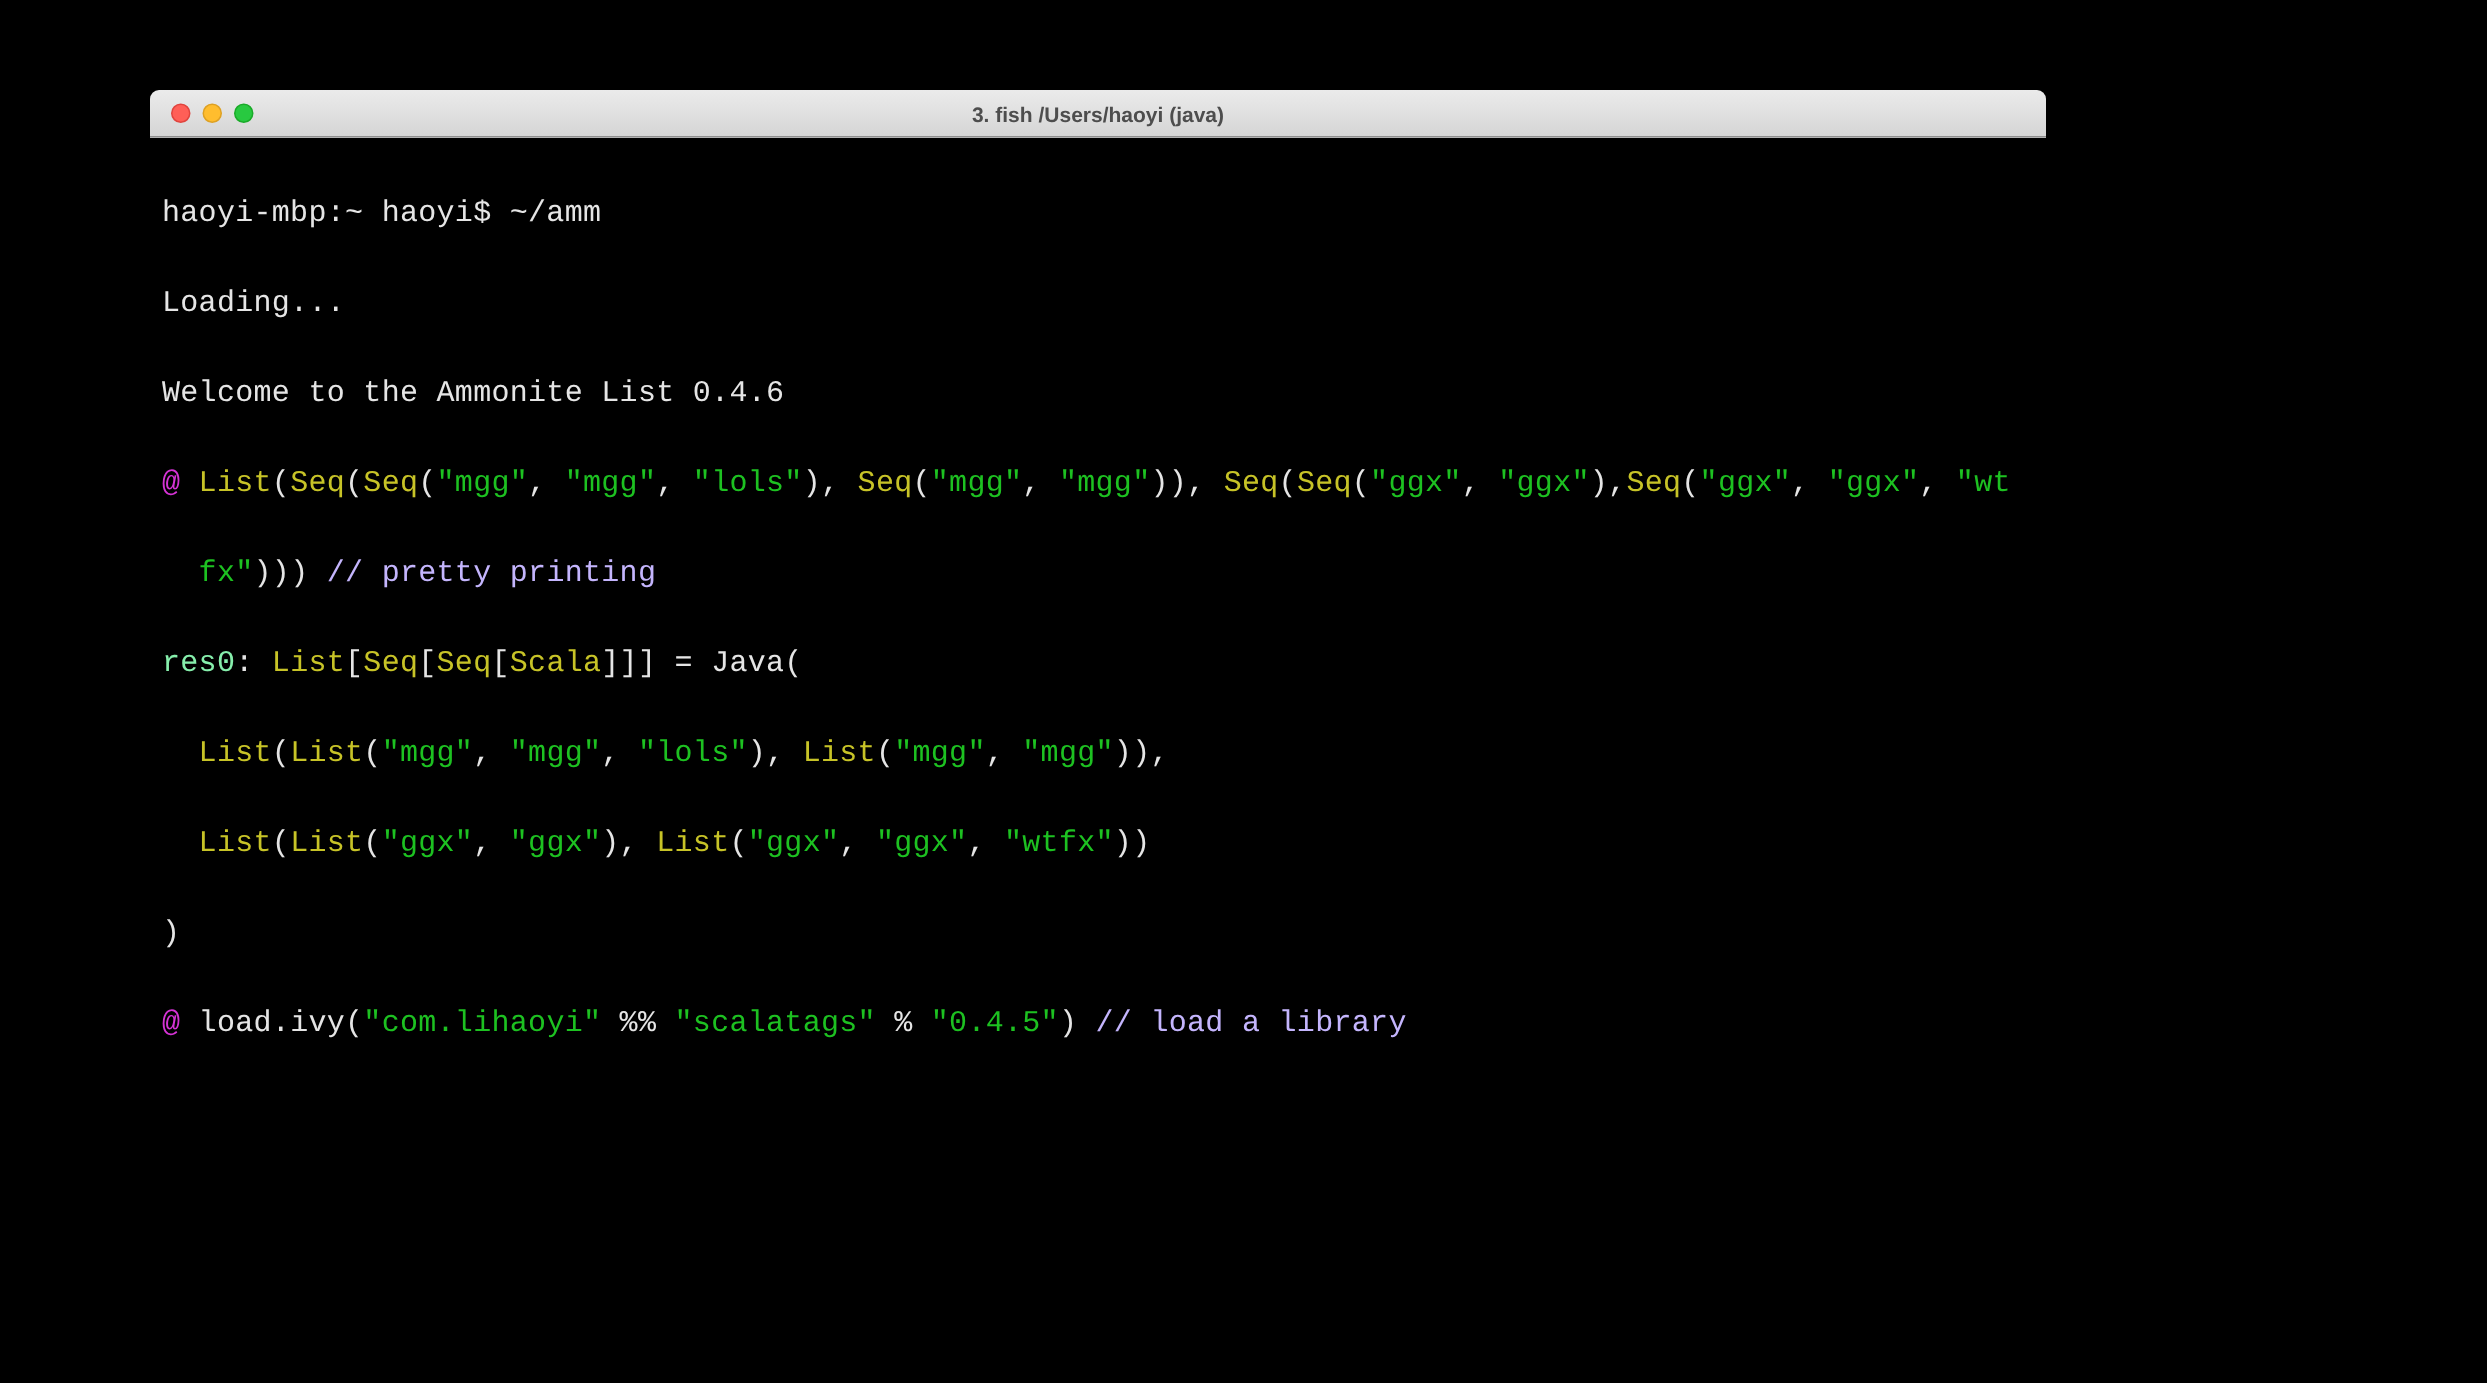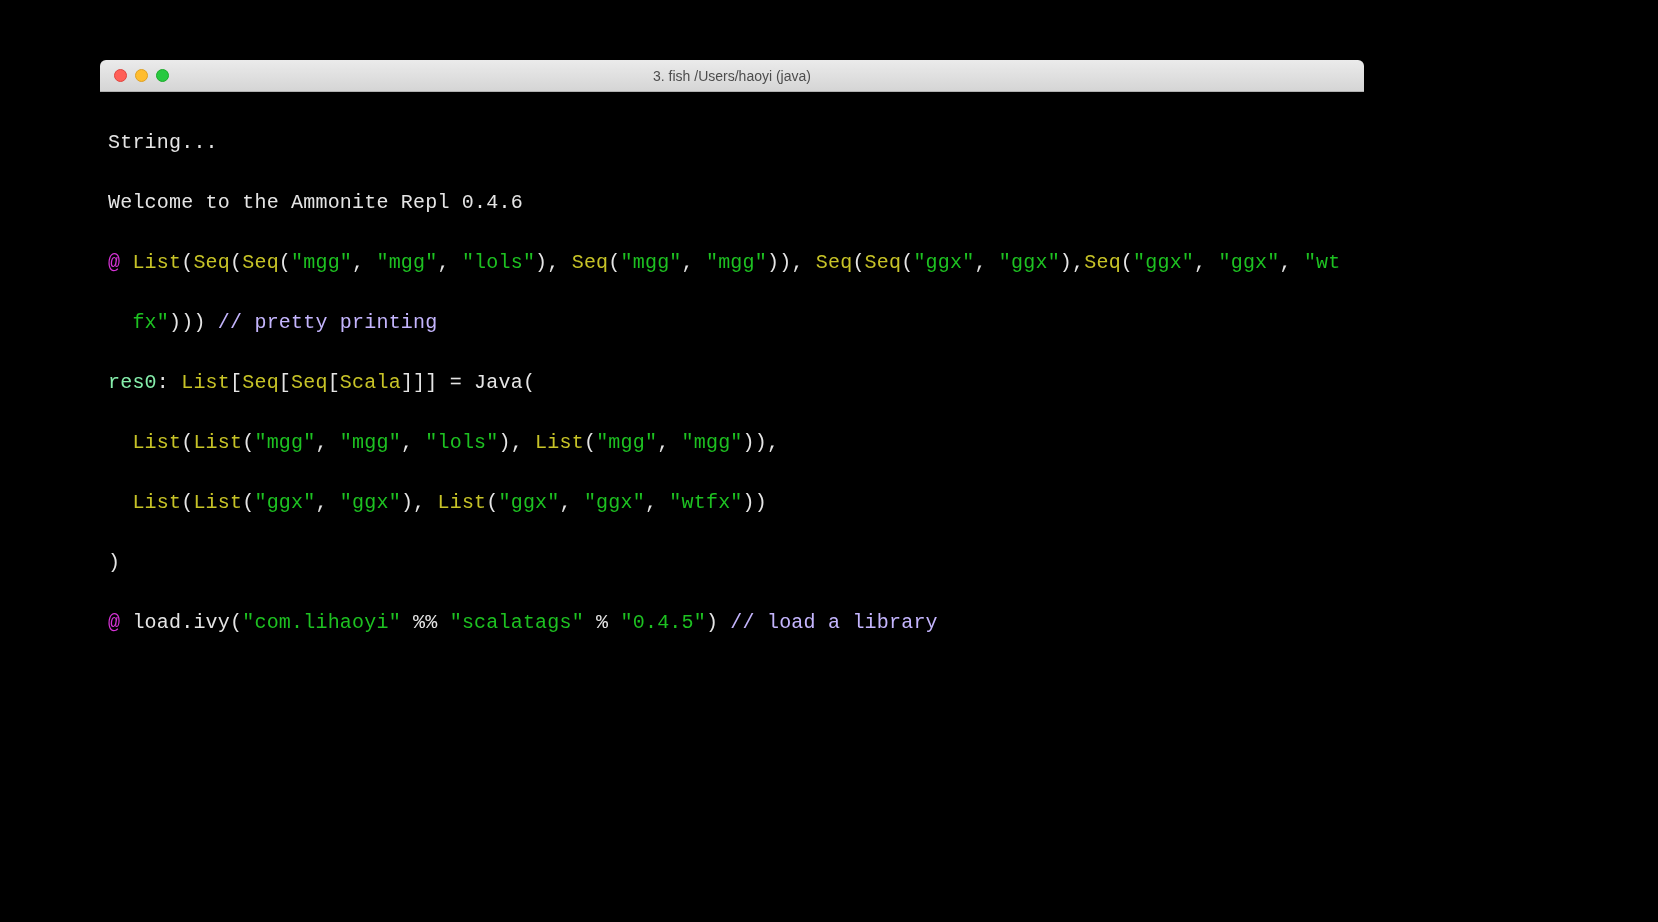--- a/index.html
+++ b/index.html
@@ -54,21 +54,21 @@
     .maximize-btn { background: #28c940; border: 0.5px solid #1aab29; }
 
     .window-title {
       position: absolute;
       left: 0;
       right: 0;
       text-align: center;
       color: #4d4d4d;
       font-family: -apple-system, "Helvetica Neue", Arial, sans-serif;
       font-size: 14px;
-      font-weight: 400;
+      font-weight: 700;
       pointer-events: none;
     }
 
     .terminal-body {
       background: #000;
       padding: 6px 8px 8px 8px;
       font-size: 20px;
       line-height: 30px;
       color: #e5e5e5;
       white-space: pre;
@@ -89,22 +89,23 @@
   <div class="title-bar">
     <div class="traffic-lights">
       <div class="traffic-light close-btn"></div>
       <div class="traffic-light minimize-btn"></div>
       <div class="traffic-light maximize-btn"></div>
     </div>
     <div class="window-title">3. fish  /Users/haoyi (java)</div>
   </div>
 
   <div class="terminal-body">
-<div class="c-white">String...</div>
-<div class="c-white">Welcome to the Ammonite Repl 0.4.6</div>
+<div><span class="c-white">haoyi-mbp:~ haoyi$ </span><span class="c-white">~/amm</span></div>
+<div class="c-white">Loading...</div>
+<div class="c-white">Welcome to the Ammonite List 0.4.6</div>
 <div><span class="c-magenta">@ </span><span class="c-yellow">List</span><span class="c-white">(</span><span class="c-yellow">Seq</span><span class="c-white">(</span><span class="c-yellow">Seq</span><span class="c-white">(</span><span class="c-green">"mgg"</span><span class="c-white">, </span><span class="c-green">"mgg"</span><span class="c-white">, </span><span class="c-green">"lols"</span><span class="c-white">)</span><span class="c-white">, </span><span class="c-yellow">Seq</span><span class="c-white">(</span><span class="c-green">"mgg"</span><span class="c-white">, </span><span class="c-green">"mgg"</span><span class="c-white">)</span><span class="c-white">)</span><span class="c-white">, </span><span class="c-yellow">Seq</span><span class="c-white">(</span><span class="c-yellow">Seq</span><span class="c-white">(</span><span class="c-green">"ggx"</span><span class="c-white">, </span><span class="c-green">"ggx"</span><span class="c-white">)</span><span class="c-white">,</span><span class="c-yellow">Seq</span><span class="c-white">(</span><span class="c-green">"ggx"</span><span class="c-white">, </span><span class="c-green">"ggx"</span><span class="c-white">, </span><span class="c-green">"wt</span></div>
 <div><span class="c-white">  </span><span class="c-green">fx"</span><span class="c-white">)</span><span class="c-white">)</span><span class="c-white">)</span><span class="c-blue"> // pretty printing</span></div>
 <div><span class="c-cyan">res0</span><span class="c-white">: </span><span class="c-yellow">List</span><span class="c-white">[</span><span class="c-yellow">Seq</span><span class="c-white">[</span><span class="c-yellow">Seq</span><span class="c-white">[</span><span class="c-yellow">Scala</span><span class="c-white">]]]</span><span class="c-white"> = Java(</span></div>
 <div><span class="c-white">  </span><span class="c-yellow">List</span><span class="c-white">(</span><span class="c-yellow">List</span><span class="c-white">(</span><span class="c-green">"mgg"</span><span class="c-white">, </span><span class="c-green">"mgg"</span><span class="c-white">, </span><span class="c-green">"lols"</span><span class="c-white">)</span><span class="c-white">, </span><span class="c-yellow">List</span><span class="c-white">(</span><span class="c-green">"mgg"</span><span class="c-white">, </span><span class="c-green">"mgg"</span><span class="c-white">)</span><span class="c-white">)</span><span class="c-white">,</span></div>
 <div><span class="c-white">  </span><span class="c-yellow">List</span><span class="c-white">(</span><span class="c-yellow">List</span><span class="c-white">(</span><span class="c-green">"ggx"</span><span class="c-white">, </span><span class="c-green">"ggx"</span><span class="c-white">)</span><span class="c-white">, </span><span class="c-yellow">List</span><span class="c-white">(</span><span class="c-green">"ggx"</span><span class="c-white">, </span><span class="c-green">"ggx"</span><span class="c-white">, </span><span class="c-green">"wtfx"</span><span class="c-white">)</span><span class="c-white">)</span></div>
 <div class="c-white">)</div>
 <div><span class="c-magenta">@ </span><span class="c-white">load</span><span class="c-white">.</span><span class="c-white">ivy</span><span class="c-white">(</span><span class="c-green">"com.lihaoyi"</span><span class="c-white"> %% </span><span class="c-green">"scalatags"</span><span class="c-white"> % </span><span class="c-green">"0.4.5"</span><span class="c-white">)</span><span class="c-blue"> // load a library</span></div>
 <div>&nbsp;</div>
 
 

